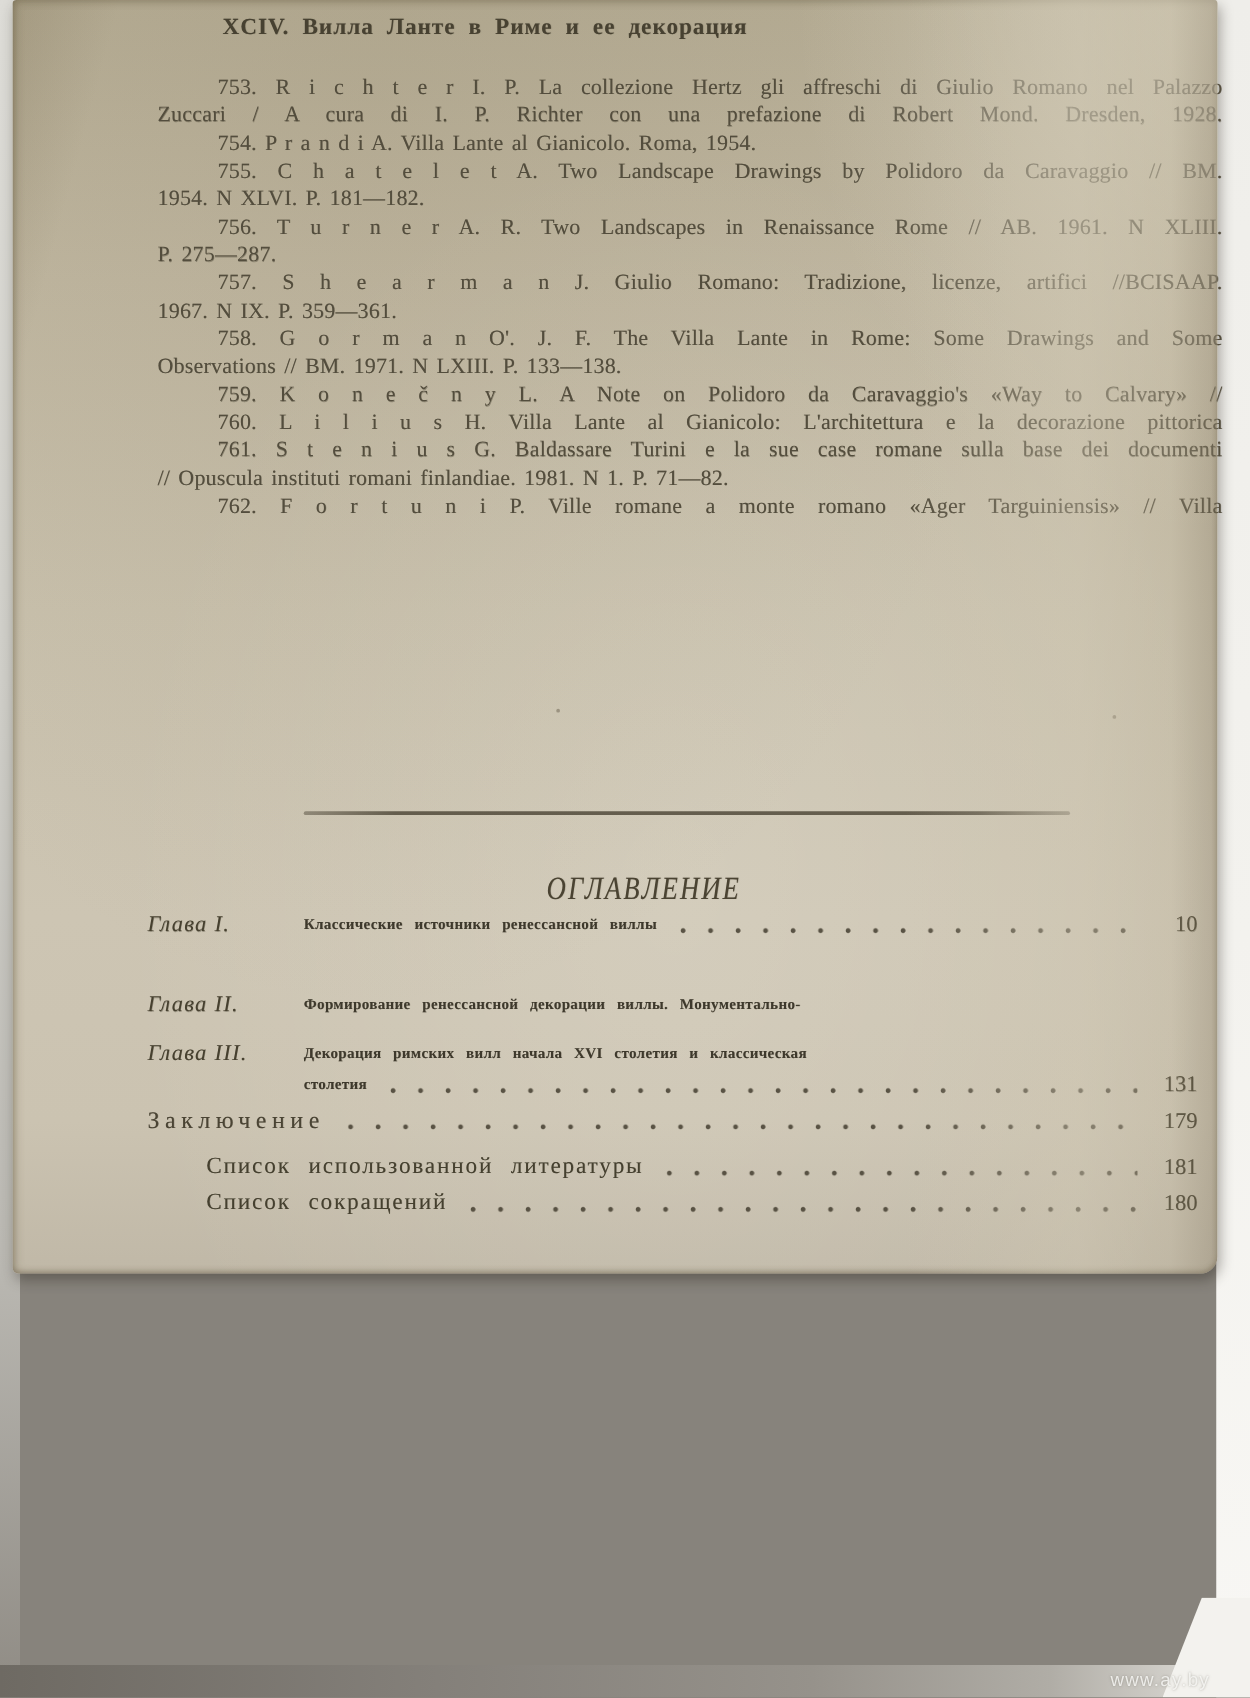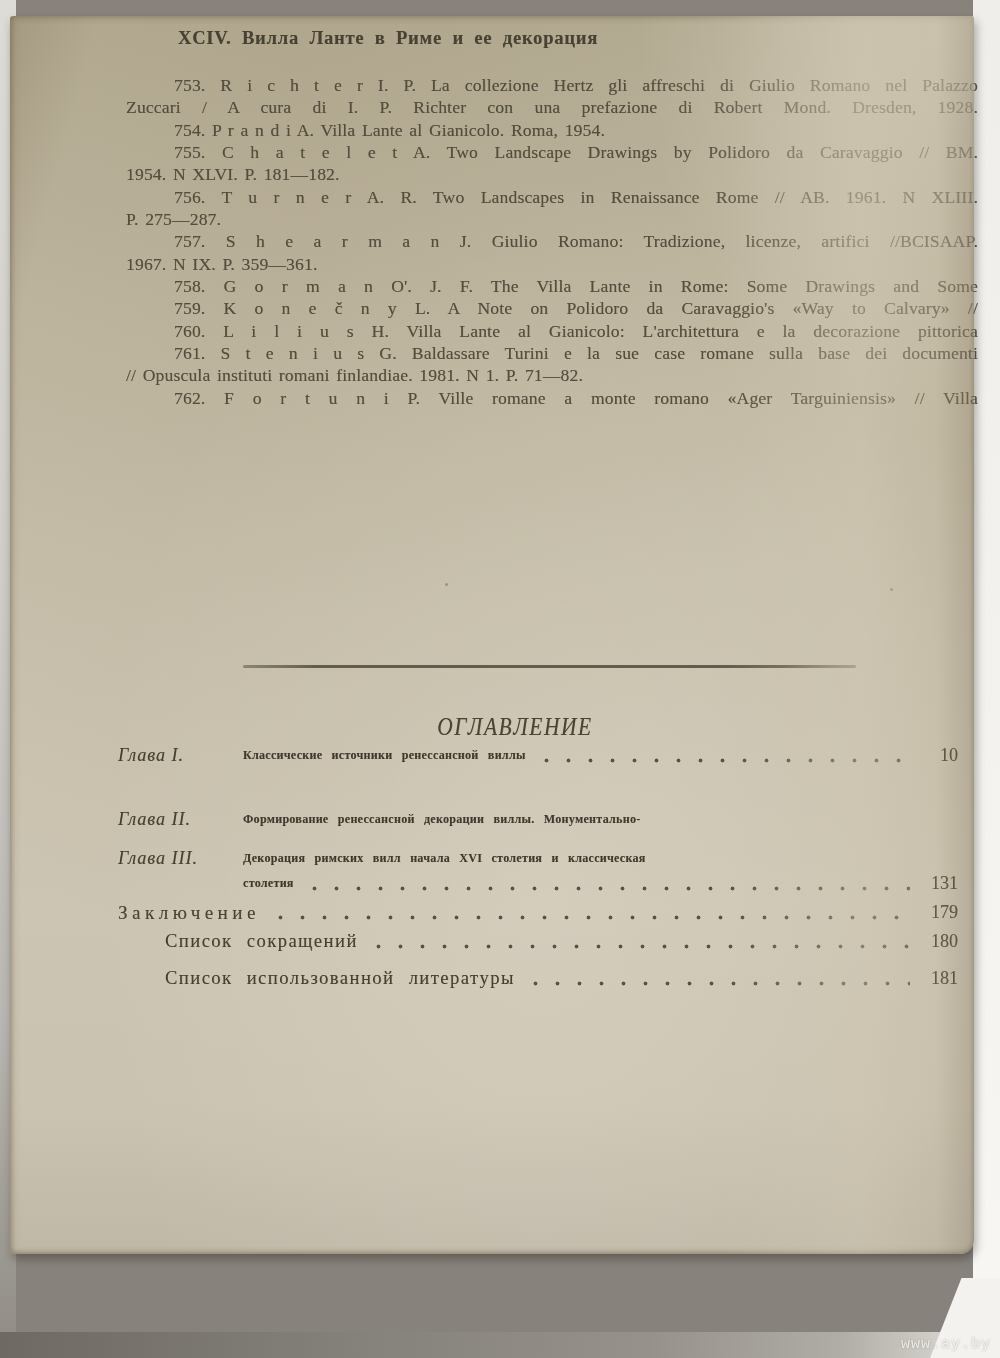--- a/index.html
+++ b/index.html
@@ -21,21 +21,21 @@
     position:absolute;left:0;bottom:0;right:0;height:26px;
     background:linear-gradient(90deg,#6e6a63 0%,#84807a 35%,#96928b 65%,#b0ada6 84%,#e7e5e0 100%);
   }
   .corner-white{
     position:absolute;right:0;bottom:0;width:70px;height:80px;
     background:#f3f2ee;
     clip-path:polygon(45% 0,100% 0,100% 100%,0 100%);
   }
   
   .page{
-    position:absolute;left:10px;top:16px;width:964px;height:1238px;
+    position:absolute;left:10px;top:0;width:964px;height:1019px;
     background:
       radial-gradient(ellipse at 30% 8%, rgba(150,138,110,0.16), rgba(150,138,110,0) 55%),
       radial-gradient(ellipse at 55% 70%, rgba(255,255,246,0.14), rgba(255,255,246,0) 60%),
       linear-gradient(105deg, rgba(130,118,92,0.30) 0%, rgba(130,118,92,0) 7%),
       linear-gradient(180deg,#b4ab93 0%,#bfb6a0 22%,#c8c0ac 48%,#cdc5b3 72%,#cbc3b1 88%,#c0b8a7 100%);
     border-radius:3px 3px 14px 5px;
     box-shadow:2px 5px 10px rgba(40,35,25,0.38), inset 0 -2px 4px rgba(95,84,62,0.35), inset 3px 0 7px rgba(104,92,66,0.28), inset 0 3px 5px rgba(110,98,74,0.22);
   }
   .overlay-right-fade{
     position:absolute;top:0;right:0;width:250px;height:100%;pointer-events:none;z-index:4;
@@ -95,22 +95,22 @@
   .style-spaced .toc-text{font-size:19px;letter-spacing:4.5px;word-spacing:8px;color:#4a4434;}
   .style-plain .toc-text{font-size:18.5px;letter-spacing:1.5px;word-spacing:8px;color:#45402f;}
   .leader{
     flex:1 1 auto;height:5px;margin:0 12px 5px 18px;
     background-image:radial-gradient(circle at 2.5px 2.5px, rgba(68,62,48,0.85) 1.5px, rgba(68,62,48,0) 2.3px);
     background-size:22px 5px;background-repeat:repeat-x;
   }
   .toc-page{flex:0 0 36px;text-align:right;font-size:18px;color:#474130;white-space:nowrap;}
   
   .watermark{
-    position:absolute;right:9px;bottom:5px;z-index:6;
-    font-family:Liberation Mono, monospace;
+    position:absolute;right:32px;bottom:5px;z-index:6;
+    font-family:Liberation Sans, sans-serif;
     font-size:15px;letter-spacing:1px;color:rgba(250,250,248,0.82);
     text-shadow:0 0 2px rgba(110,105,95,0.55);
   }
 </style>
 </head>
 <body>
 
 <div class="edge-left"></div>
 <div class="edge-right"></div>
 <div class="floor"></div>
@@ -123,20 +123,21 @@
       <div class="bib-line first full">753. R i c h t e r  I. P. La collezione Hertz gli affreschi di Giulio Romano nel Palazzo</div>
       <div class="bib-line full">Zuccari / A cura di I. P. Richter con una prefazione di Robert Mond. Dresden, 1928.</div>
       <div class="bib-line first">754. P r a n d i  A. Villa Lante al Gianicolo. Roma, 1954.</div>
       <div class="bib-line first full">755. C h a t e l e t  A. Two Landscape Drawings by Polidoro da Caravaggio // BM.</div>
       <div class="bib-line">1954. N XLVI. P. 181—182.</div>
       <div class="bib-line first full">756. T u r n e r  A. R. Two Landscapes in Renaissance Rome // AB. 1961. N XLIII.</div>
       <div class="bib-line">P. 275—287.</div>
       <div class="bib-line first full">757. S h e a r m a n  J. Giulio Romano: Tradizione, licenze, artifici //BCISAAP.</div>
       <div class="bib-line">1967. N IX. P. 359—361.</div>
       <div class="bib-line first full">758. G o r m a n  O'. J. F. The Villa Lante in Rome: Some Drawings and Some</div>
+      <div class="bib-line">Observations // BM. 1971. N LXIII. P. 133—138.</div>
       <div class="bib-line first full">759. K o n e č n y  L. A Note on Polidoro da Caravaggio's «Way to Calvary» //</div>
       <div class="bib-line first full">760. L i l i u s  H. Villa Lante al Gianicolo: L'architettura e la decorazione pittorica</div>
       <div class="bib-line first full">761. S t e n i u s  G. Baldassare Turini e la sue case romane sulla base dei documenti</div>
       <div class="bib-line">// Opuscula instituti romani finlandiae. 1981. N 1. P. 71—82.</div>
       <div class="bib-line first full">762. F o r t u n i  P. Ville romane a monte romano «Ager Targuiniensis» // Villa</div>
     </div>
 
   <div class="contents-divider"></div>
   <div class="contents-title">ОГЛАВЛЕНИЕ</div>
 
@@ -159,29 +160,29 @@
         <span class="toc-label"></span>
         <span class="toc-text">столетия</span>
         <span class="leader"></span>
         <span class="toc-page">131</span>
       </div>
       <div class="toc-row style-spaced gap-sm">
         <span class="toc-text">Заключение</span>
         <span class="leader"></span>
         <span class="toc-page">179</span>
       </div>
+      <div class="toc-row style-plain gap-md2 indent2">
+        <span class="toc-text">Список использованной литературы</span>
+        <span class="leader"></span>
+        <span class="toc-page">181</span>
+      </div>
       <div class="toc-row style-plain gap-sm indent2">
         <span class="toc-text">Список сокращений</span>
         <span class="leader"></span>
         <span class="toc-page">180</span>
-      </div>
-      <div class="toc-row style-plain gap-md2 indent2">
-        <span class="toc-text">Список использованной литературы</span>
-        <span class="leader"></span>
-        <span class="toc-page">181</span>
       </div>
     </div>
 
   <div class="speck" style="left:435px;top:567px;"></div>
   <div class="speck" style="left:880px;top:572px;"></div>
 
   <div class="overlay-top-right"></div>
   <div class="overlay-right-fade"></div>
 </div>
 

